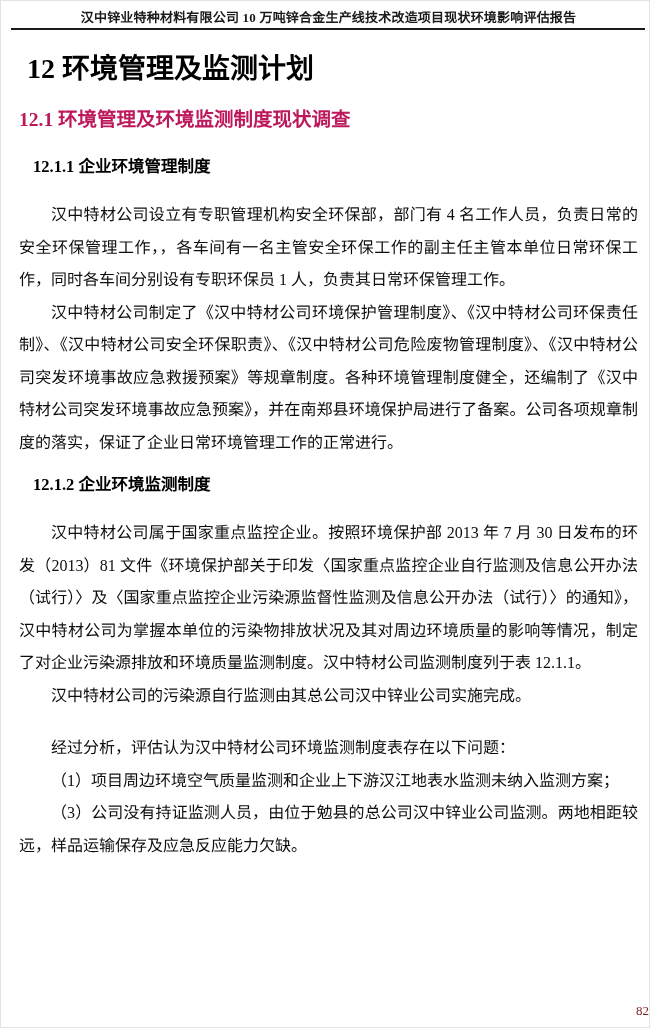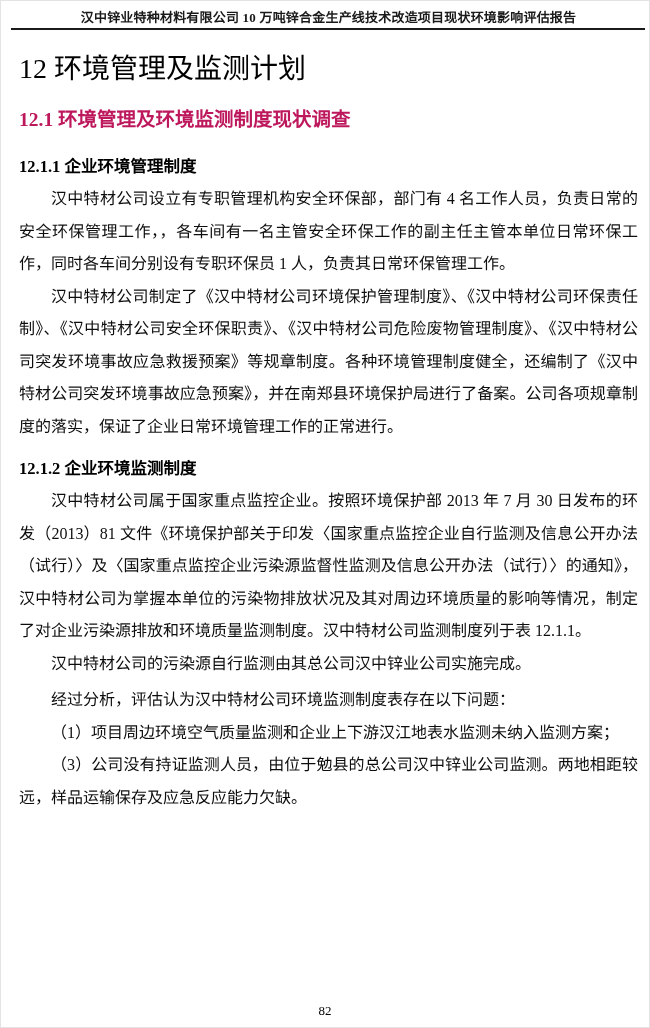--- a/index.html
+++ b/index.html
@@ -31,35 +31,35 @@
     color: #1a1a1a;
     white-space: nowrap;
   }
   .header-rule {
     height: 0;
     border-bottom: 2px solid #1a1a1a;
     margin: 2px -7px 0 -8px;
   }
   
   .h-chapter {
-    margin: 21px 0 0 0;
+    margin: 21px 0 0 8px;
     font-size: 28px;
-    font-weight: normal;
+    font-weight: bold;
     line-height: 36px;
     color: #000000;
   }
   .h-section {
     margin: 20px 0 0 0;
     font-size: 19.5px;
     font-weight: bold;
     line-height: 26px;
     color: #be185d;
   }
   .h-subsection {
-    margin: 22px 0 0 0;
+    margin: 22px 0 0 14px;
     font-size: 16.5px;
     font-weight: bold;
     line-height: 24px;
     color: #000000;
   }
   .h-subsection.tight {
     margin-top: 14px;
   }
   .h-section.s122 {
     margin-top: 14px;
@@ -68,32 +68,32 @@
   .para {
     margin: 0;
     font-size: 16px;
     line-height: 32.5px;
     text-align: justify;
     text-justify: inter-ideograph;
     text-indent: 2em;
     color: #0d0d0d;
   }
   .para.first {
-    margin-top: 4px;
+    margin-top: 20px;
   }
   
   .page-footer {
     position: absolute;
     left: 0;
     right: 0;
     bottom: 8px;
-    text-align: center;
+    text-align: right;
     font-size: 13px;
     line-height: 16px;
-    color: #000000;
+    color: #7f1d1d;
   }
 </style>
 </head>
 <body>
 
 <div class="page">
   <div class="page-inner">
 
     <header>
       <div class="running-header">汉中锌业特种材料有限公司 10 万吨锌合金生产线技术改造项目现状环境影响评估报告</div>

